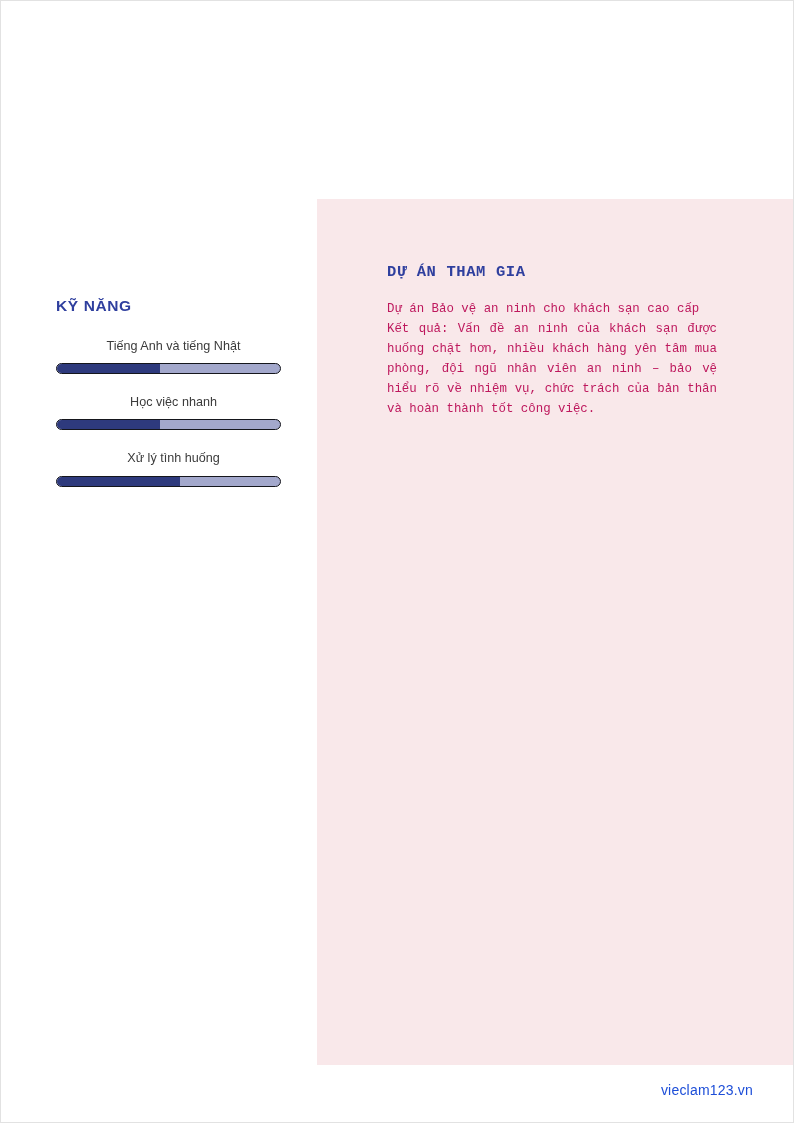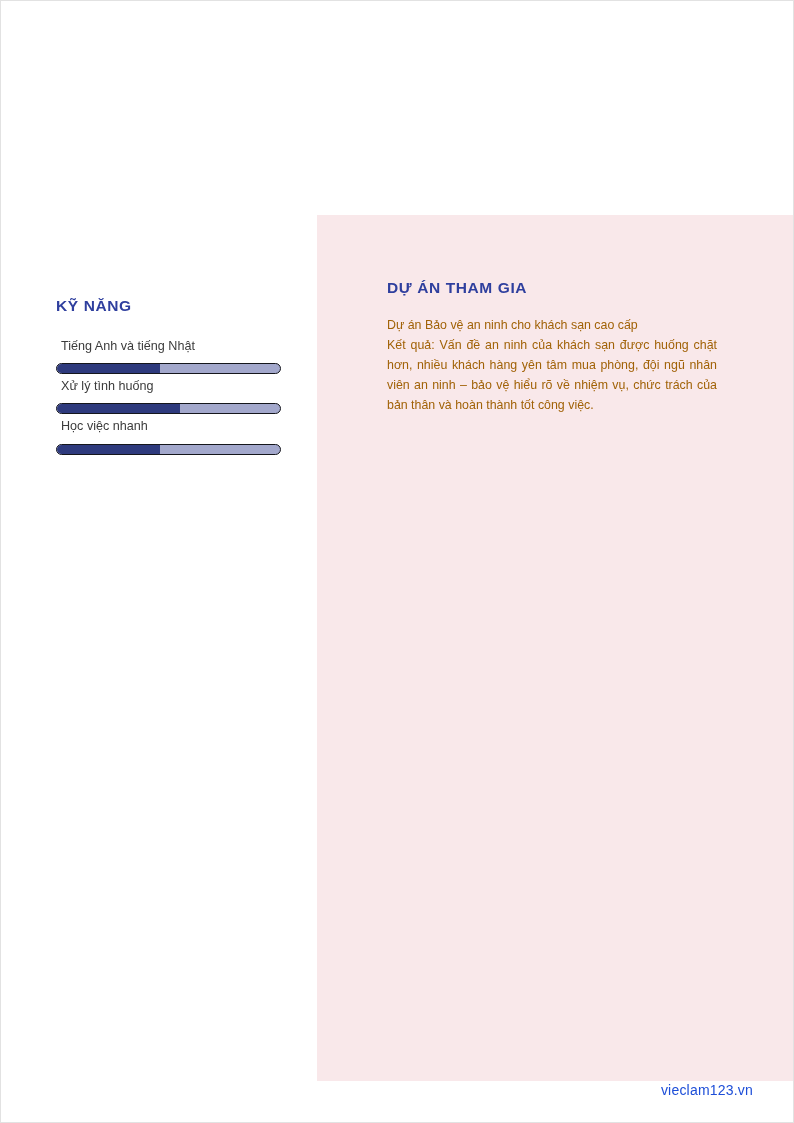--- a/index.html
+++ b/index.html
@@ -21,25 +21,26 @@
     background: #ffffff;
     box-sizing: border-box;
     border: 1px solid #e2e2e2;
     overflow: hidden;
   }
 
   
   .right-panel {
     position: absolute;
     left: 316px;
-    top: 214px;
+    top: 198px;
     width: 477px;
     height: 866px;
     background: #f9e8ea;
     box-sizing: border-box;
+    font-family: Liberation Mono, monospace;
   }
 
   .right-inner {
     position: absolute;
     left: 70px;
     top: 64px;
     width: 330px;
   }
 
   .section-heading {
@@ -48,21 +49,21 @@
     font-size: 15.5px;
     letter-spacing: 0.6px;
     margin: 0;
     line-height: 1.2;
   }
 
   .project-body {
     margin: 17px 0 0 0;
     font-size: 12.4px;
     line-height: 1.62;
-    color: #a16207;
+    color: #be185d;
     text-align: justify;
     text-justify: inter-word;
   }
   .project-line-lead {
     display: block;
     text-align: left;
   }
 
   
   .left-col {
@@ -70,21 +71,22 @@
     left: 55px;
     top: 296px;
     width: 230px;
   }
 
   .skills-heading {
     margin: 0 0 22px 0;
   }
 
   .skill {
-    margin-bottom: 4px;
+    margin-bottom: 20px;
+    text-align: center;
   }
   .skill-label {
     font-size: 12.6px;
     color: #3b3b3b;
     margin: 0 0 9px 5px;
     line-height: 1.3;
   }
   .skill-bar {
     position: relative;
     width: 225px;
@@ -147,30 +149,30 @@
     <h2 class="section-heading skills-heading">KỸ NĂNG</h2>
 
     <div class="skill">
       <div class="skill-label">Tiếng Anh và tiếng Nhật</div>
       <div class="skill-bar">
         <div class="skill-fill" style="width: 46%;"></div>
       </div>
     </div>
 
     <div class="skill">
-      <div class="skill-label">Xử lý tình huống</div>
+      <div class="skill-label">Học việc nhanh</div>
       <div class="skill-bar">
-        <div class="skill-fill" style="width: 55%;"></div>
+        <div class="skill-fill" style="width: 46%;"></div>
       </div>
     </div>
 
     <div class="skill">
-      <div class="skill-label">Học việc nhanh</div>
+      <div class="skill-label">Xử lý tình huống</div>
       <div class="skill-bar">
-        <div class="skill-fill" style="width: 46%;"></div>
+        <div class="skill-fill" style="width: 55%;"></div>
       </div>
     </div>
 
 
   </div>
 
   <div class="footer-watermark">vieclam123.vn</div>
 
 </div>
 

